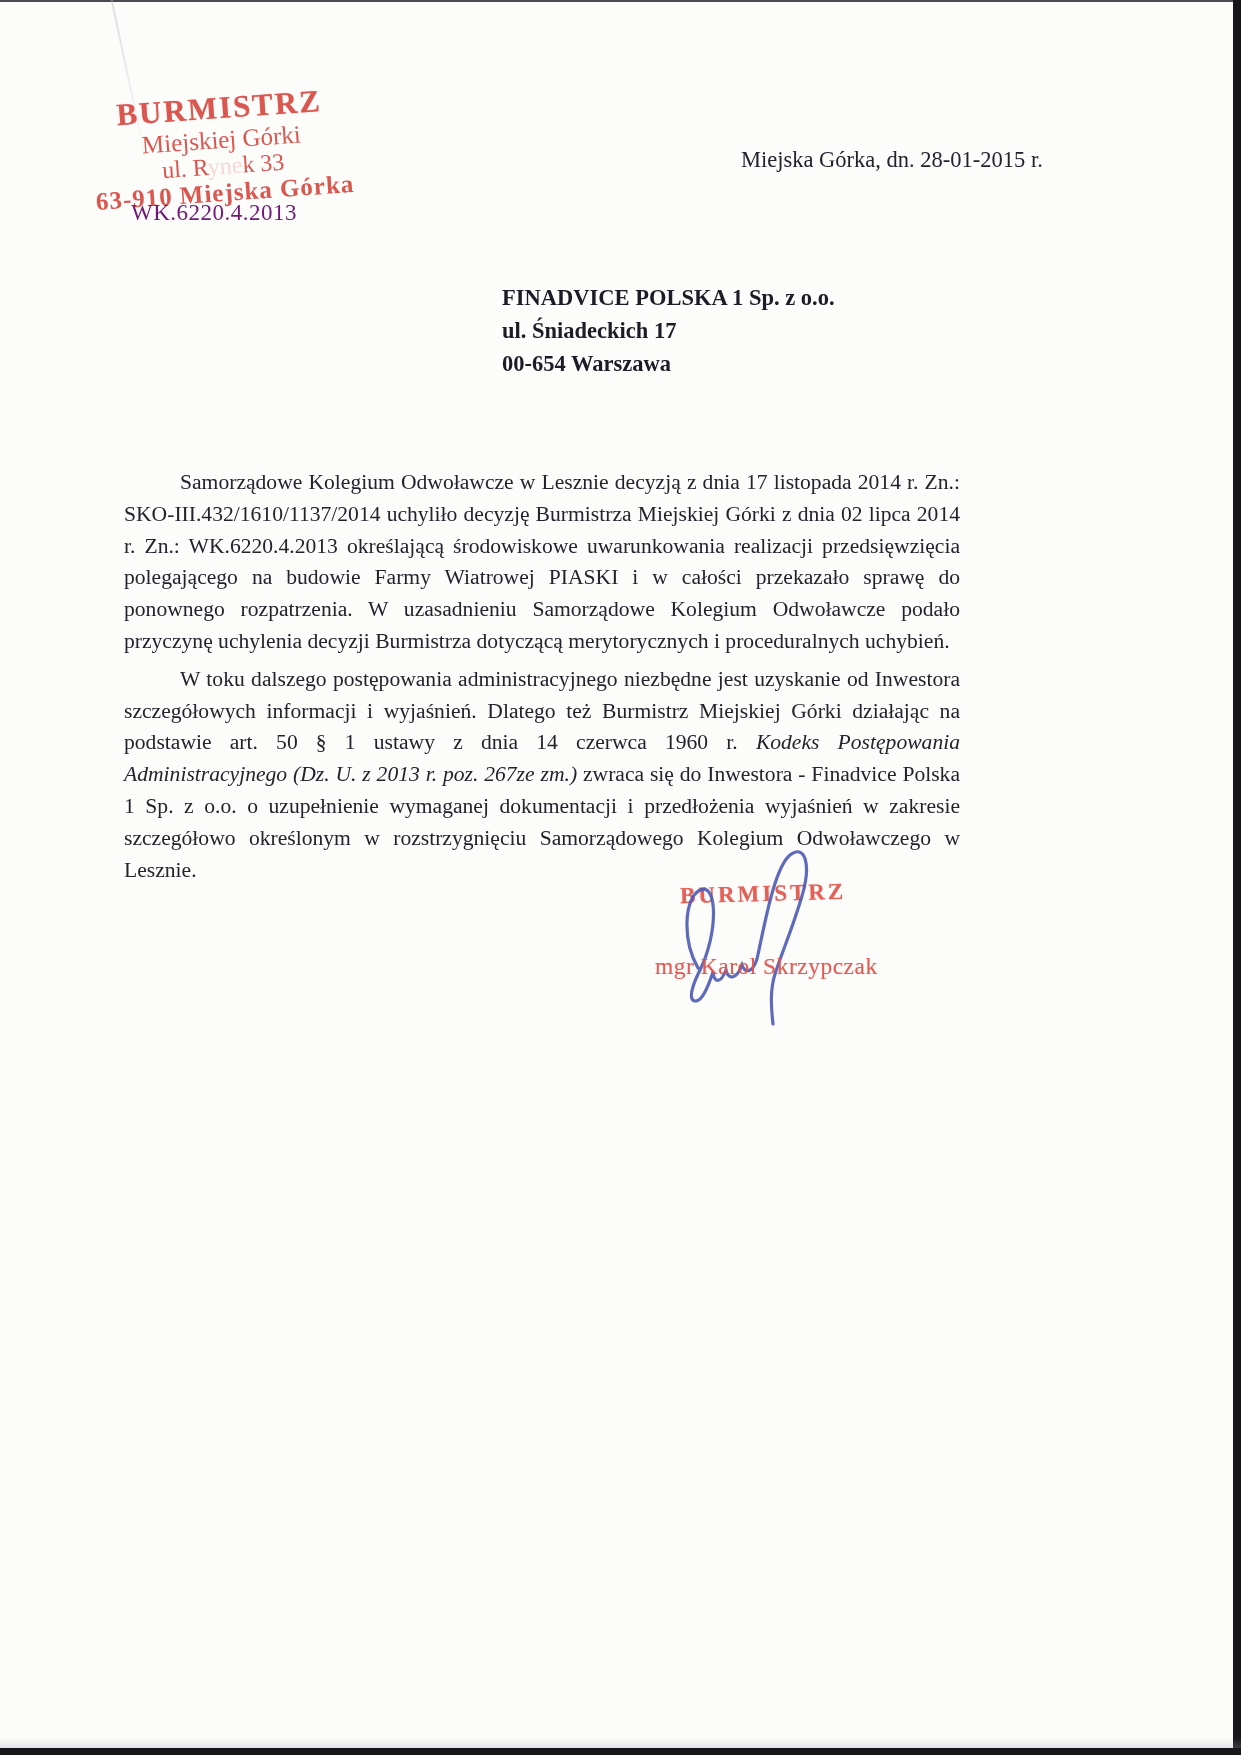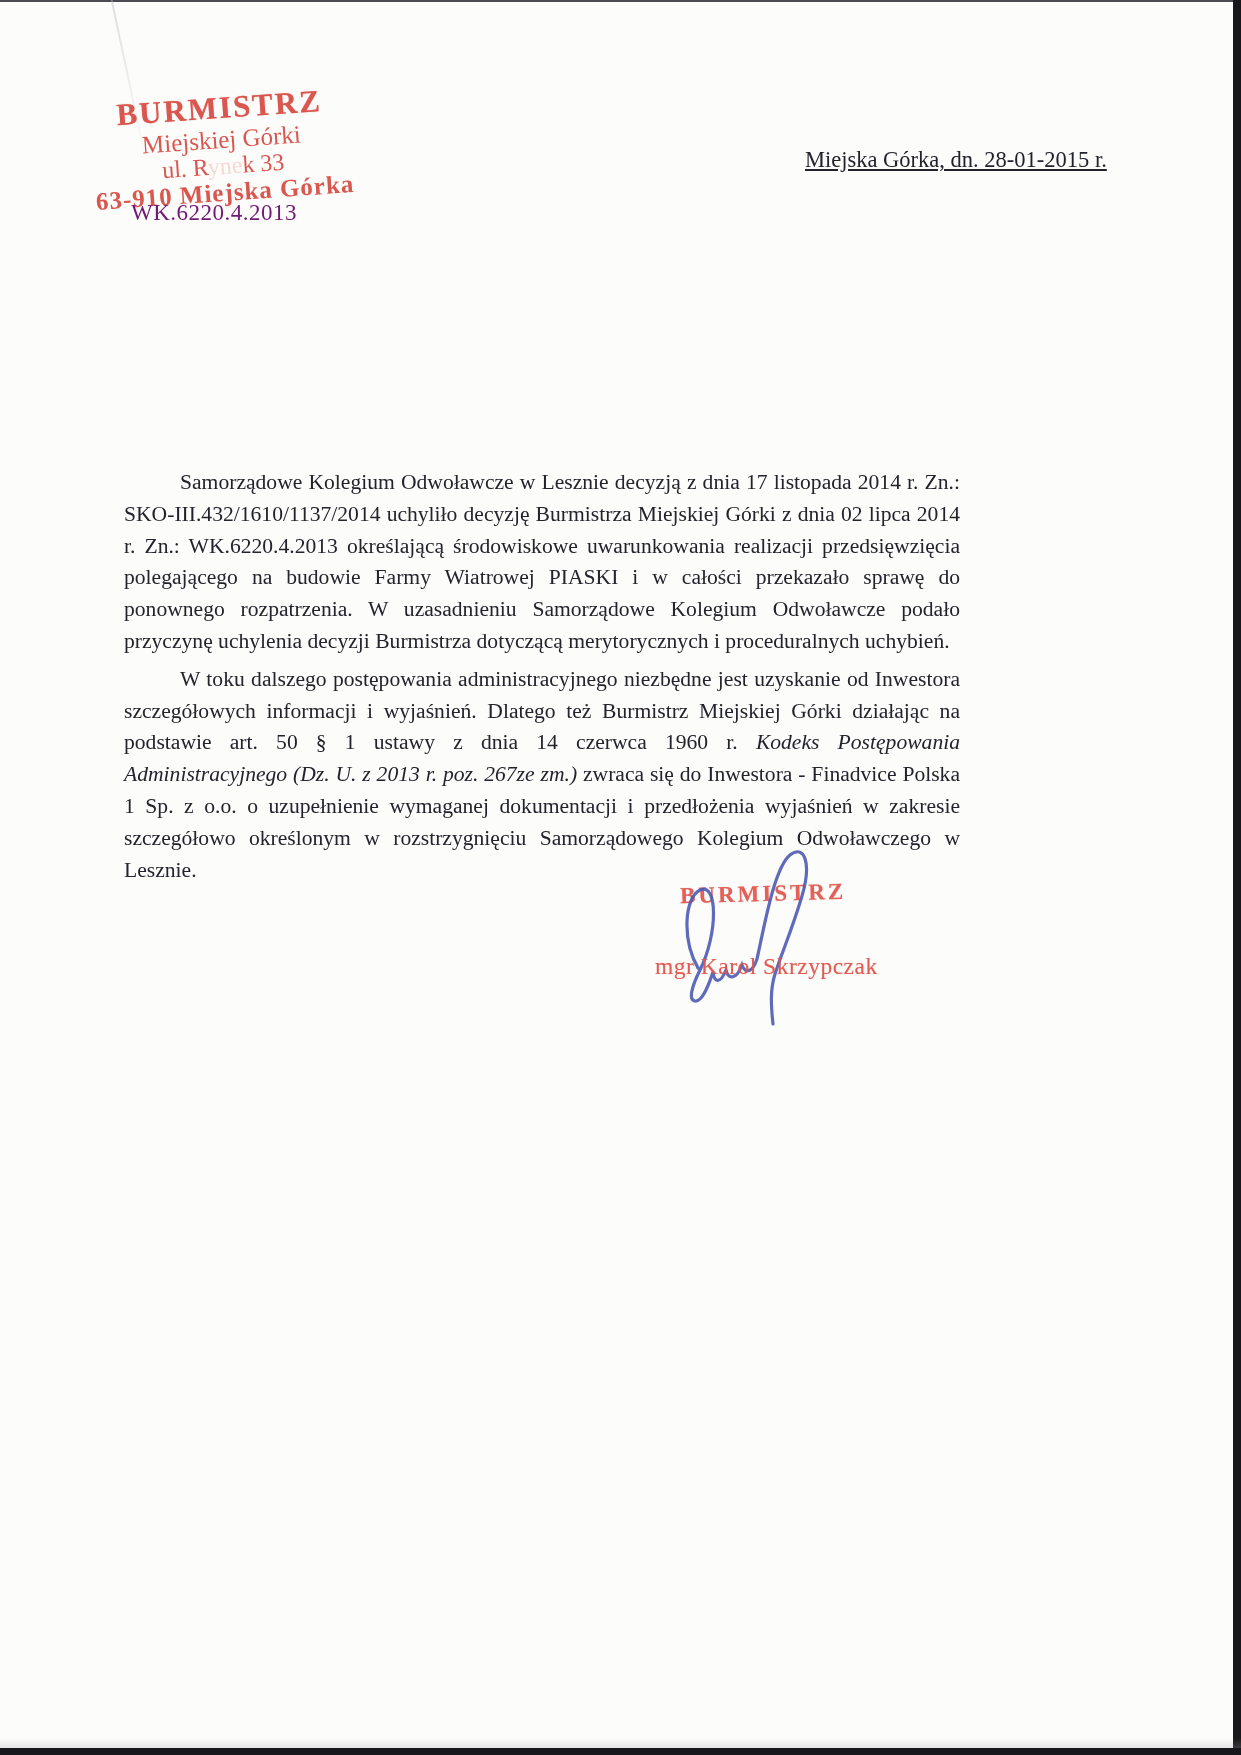--- a/index.html
+++ b/index.html
@@ -29,22 +29,22 @@
   .stamp .l1 { font-size:31px; font-weight:bold; letter-spacing:2px;
     text-shadow:0 0 1px rgba(217,76,68,0.6); }
   .stamp .l2 { font-size:25px; margin-top:2px; }
   .stamp .l3 { font-size:24px; margin-top:1px; }
   .stamp .l3 .faded { opacity:0.22; }
   .stamp .l4 { font-size:25px; font-weight:bold; margin-top:1px; letter-spacing:1px; }
 
   .ref-number { position:absolute; left:131px; top:200px;
     font-size:23px; letter-spacing:0.5px; color:#701a75; }
 
-  .date-line { position:absolute; left:805px; top:147px;
-    font-size:22.5px; color:#22222c;text-decoration:underline; }
+  .date-line { position:absolute; left:741px; top:147px;
+    font-size:22.5px; color:#22222c; }
 
   .addressee { position:absolute; left:502px; top:281px;
     font-size:22.5px; font-weight:bold; line-height:33px; color:#1c1c26; }
 
   .body-text { position:absolute; left:118px; top:461px; width:848px;
     font-size:21.6px; line-height:31.8px; text-align:justify; }
   .body-text p { margin:6px; text-indent:56px; }
   .body-text .italic { font-style:italic; }
 
   
@@ -72,20 +72,25 @@
     <div class="l1">BURMISTRZ</div>
     <div class="l2">Miejskiej Górki</div>
     <div class="l3"><span>ul. R</span><span class="faded">yne</span><span>k 33</span></div>
     <div class="l4">63-910 Miejska Górka</div>
   </div>
 
   <div class="ref-number">WK.6220.4.2013</div>
 
   <div class="date-line">Miejska Górka, dn. 28-01-2015 r.</div>
 
+  <div class="addressee">
+    <div>FINADVICE POLSKA 1 Sp. z o.o.</div>
+    <div>ul. Śniadeckich 17</div>
+    <div>00-654 Warszawa</div>
+  </div>
 
   <div class="body-text">
       <p><span>Samorządowe Kolegium Odwoławcze w Lesznie decyzją z dnia 17 listopada 2014 r. Zn.: SKO-III.432/1610/1137/2014 uchyliło decyzję Burmistrza Miejskiej Górki z dnia 02 lipca 2014 r. Zn.: WK.6220.4.2013 określającą środowiskowe uwarunkowania realizacji przedsięwzięcia polegającego na budowie Farmy Wiatrowej PIASKI i w całości przekazało sprawę do ponownego rozpatrzenia. W uzasadnieniu Samorządowe Kolegium Odwoławcze podało przyczynę uchylenia decyzji Burmistrza dotyczącą merytorycznych i proceduralnych uchybień.</span></p>
       <p><span>W toku dalszego postępowania administracyjnego niezbędne jest uzyskanie od Inwestora szczegółowych informacji i wyjaśnień. Dlatego też Burmistrz Miejskiej Górki działając na podstawie art. 50 § 1 ustawy z dnia 14 czerwca 1960 r. </span><span class="italic">Kodeks Postępowania Administracyjnego (Dz. U. z 2013 r. poz. 267ze zm.)</span><span> zwraca się do Inwestora - Finadvice Polska 1 Sp. z o.o. o uzupełnienie wymaganej dokumentacji i przedłożenia wyjaśnień w zakresie szczegółowo określonym w rozstrzygnięciu Samorządowego Kolegium Odwoławczego w Lesznie.</span></p>
     </div>
 
   <div class="sig-title" style="color:#e0544b;">BURMISTRZ</div>
 
   <svg class="sig-ink" viewBox="0 0 215 190" fill="none">
     <path d="M 58,128

